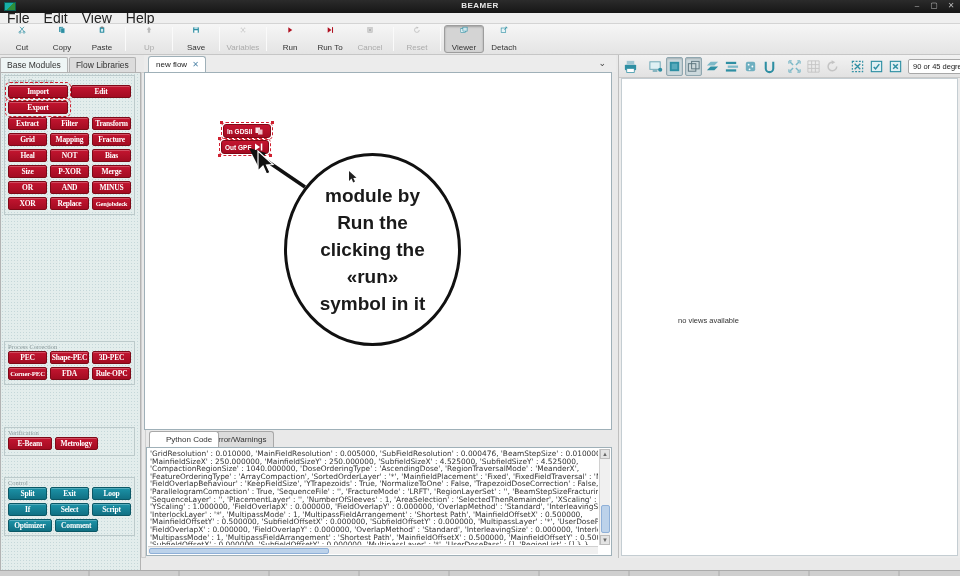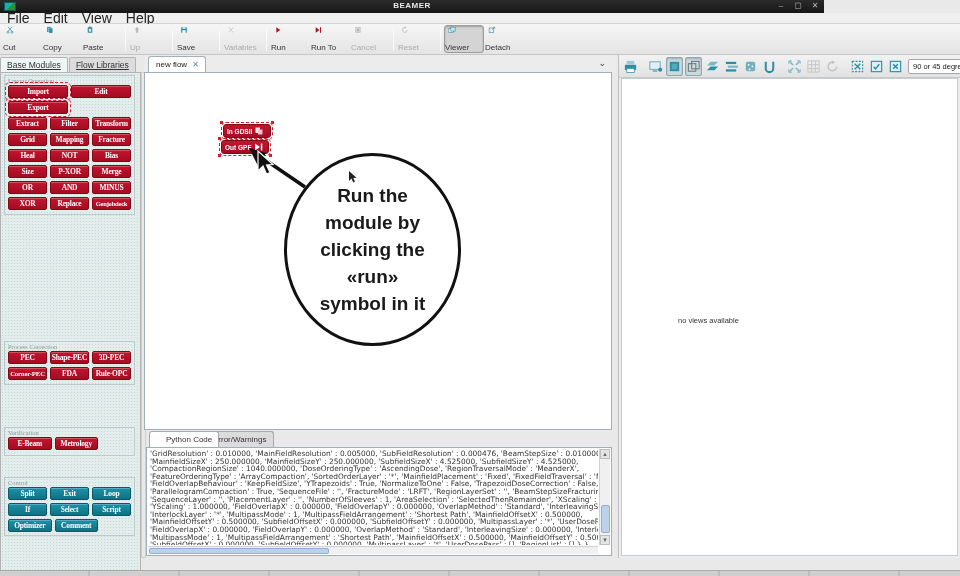--- a/index.html
+++ b/index.html
@@ -1,54 +1,54 @@
 <!DOCTYPE html>
 <html><head>
 <meta charset="utf-8">
 <style>
   * { margin:0; padding:0; box-sizing:border-box; }
   html,body { width:960px; height:576px; overflow:hidden; }
   body { font-family:"Liberation Sans", sans-serif; background:#e9e9e9; }
   #app { position:relative; width:960px; height:576px; background:#e9e9e9; }
 
   
-  #titlebar { position:absolute; left:0; top:0; width:824px; height:13px;
+  #titlebar { position:absolute; left:0; top:0; width:960px; height:13px;
     background:linear-gradient(#2b2b2b,#161616); color:#e8e8e8; }
   #titlebar .title { position:absolute; left:0; right:0; top:1px; text-align:center;
     font-size:8px; font-weight:bold; letter-spacing:.5px; }
   #applogo { position:absolute; left:4px; top:2px; width:12px; height:9px;
     background:linear-gradient(135deg,#19b0a8 50%,#2e8f3a 50%); border:1px solid #0a5d58; }
   .winctl { position:absolute; top:1px; width:14px; height:10px; color:#b9b9b9;
     font-size:8px; line-height:10px; text-align:center; cursor:default; }
 
   
   #menubar { position:absolute; left:0; top:13px; width:960px; height:11px;
     background:#efefef; border-bottom:1px solid #d4d4d4; display:flex; align-items:center; }
   .menuitem { font-size:14px; color:#222; padding:0 7px; height:11px; line-height:11px; }
 
   
   #toolbar { position:absolute; left:0; top:24px; width:960px; height:31px;
     background:linear-gradient(#f6f6f6,#e4e4e4); border-bottom:1px solid #c6c6c6;
     display:flex; align-items:center; padding-left:2px; }
-  .tbtn { width:40px; height:28px; display:flex; flex-direction:column; align-items:flex-start;
+  .tbtn { width:40px; height:28px; display:flex; flex-direction:column; align-items:center;
     justify-content:center; gap:9px; border:1px solid transparent; border-radius:3px; }
   .tbtn .tlbl { font-size:8px; color:#333; white-space:nowrap; }
   .tbtn.dis .tlbl { color:#ababab; }
   .tbtn.pressed { background:#d4d4d4; border-color:#9d9d9d;
     box-shadow:inset 0 1px 2px rgba(0,0,0,.25); }
   .tsep { width:1px; height:24px; background:#cccccc; margin:0 3px;
     border-right:1px solid #fafafa; }
   .ic { display:block; }
 
   
   #sidebar { position:absolute; left:0; top:55px; width:146px; height:503px; }
   #sidebartabs { position:absolute; left:0; top:2px; height:15px; display:flex; }
   .stab { font-size:8.5px; padding:2px 6px; border:1px solid #b3b3b3; border-bottom:none;
     background:#dcdcdc; color:#333; border-radius:2px 2px 0 0; margin-right:1px;
-    height:15px; line-height:11px;text-decoration:underline; }
+    height:15px; line-height:11px; }
   .stab.active { background:#eef5f5; font-weight:normal; position:relative; z-index:2; }
   #sidebody { position:absolute; left:0; top:17px; width:141px; height:572px;
     background:#e3edec;
     background-image:radial-gradient(circle, rgba(140,175,180,.35) .5px, transparent .6px);
     background-size:3px 3px;
     border:1px solid #b3b3b3;font-family:Liberation Serif, serif; }
   #sidescroll { position:absolute; right:0px; top:17px; width:5px; height:486px;
     background:#e9e9e9; border:1px solid #cfcfcf; }
   .group { position:absolute; left:3px; width:131px; border:1px solid #bccacb;
     background:transparent; }
@@ -364,22 +364,22 @@
         <svg width="9" height="8" viewBox="0 0 9 8">
             <path d="M1 0.5 L6 4 L1 7.5 Z" fill="#fff"></path>
             <rect x="6.8" y="0.5" width="1.5" height="7" fill="#fff"></rect>
           </svg>
         <span class="handle" style="left:-4px; top:-4px;"></span>
         <span class="handle" style="left:-4px; bottom:-4px;"></span>
         <span class="handle" style="right:-4px; bottom:-4px;"></span>
       </div>
 
       <div id="callout">
+        <div class="cline">module by</div>
         <div class="cline">Run the</div>
-        <div class="cline">module by</div>
         <div class="cline">clicking the</div>
         <div class="cline">«run»</div>
         <div class="cline">symbol in it</div>
       </div>
 
       <svg width="468" height="358" viewBox="0 0 468 358" style="position:absolute; left:0; top:0; pointer-events:none;">
         <line x1="160" y1="114" x2="116" y2="84" stroke="#111" stroke-width="3.5"></line>
         <polygon points="104,75 121,80 113,93" fill="#111"></polygon>
 
         <path d="M113 78 L113 98 L118 93 L121.5 101 L125 99.5 L121.5 92 L128 91.5 Z" fill="#111" stroke="#fff" stroke-width="1.2"></path>

